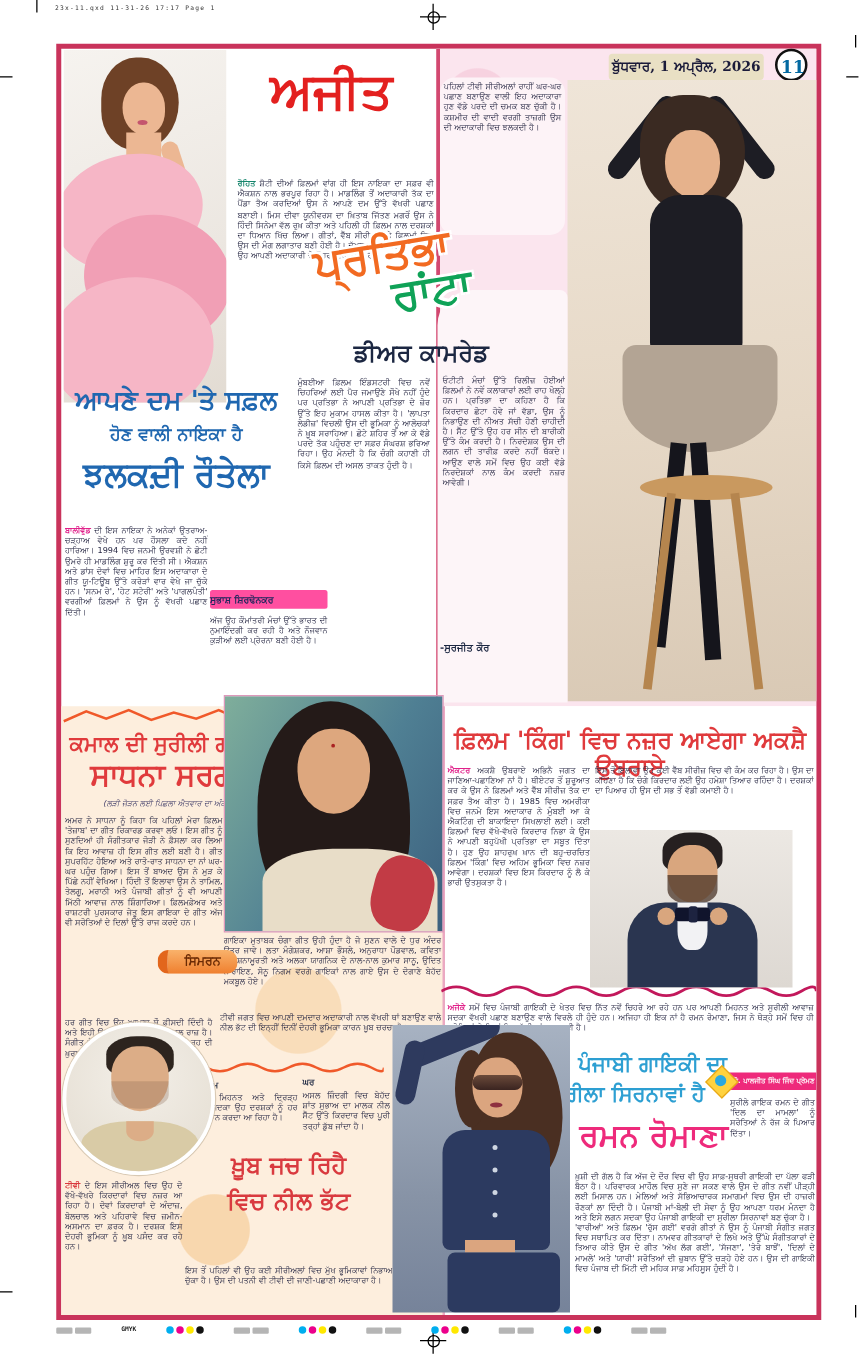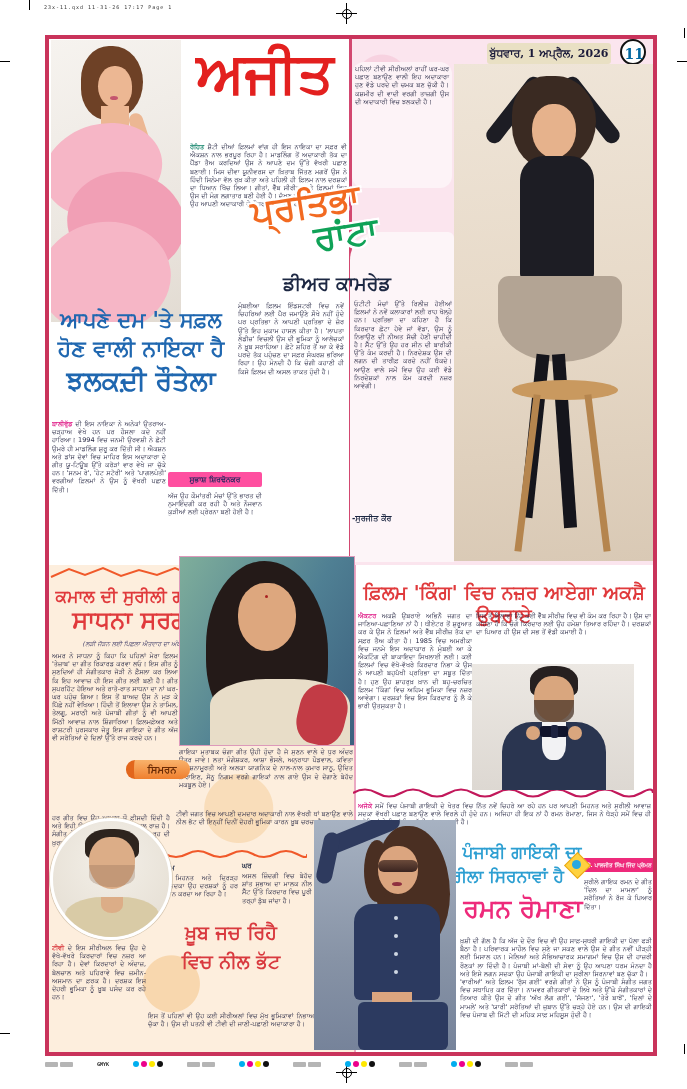--- a/index.html
+++ b/index.html
@@ -79,40 +79,40 @@
     <div style="left:30px;top:6px;width:62px;height:74px;background:#6e4126;border-radius:48% 52% 55% 45%;"></div>
     <div style="left:47px;top:26px;width:34px;height:42px;background:#ecb793;border-radius:50% 50% 46% 54%;"></div>
     <div style="left:59px;top:56px;width:8px;height:4px;background:#c4556e;border-radius:50%;"></div>
     <div style="left:50px;top:66px;width:28px;height:22px;background:#ecb793;"></div>
     <div style="left:86px;top:72px;width:14px;height:66px;background:#ecb793;border-radius:8px;transform:rotate(-18deg);"></div>
     <div style="left:-8px;top:84px;width:120px;height:92px;background:#f6b6c6;border-radius:50%;transform:rotate(-15deg);"></div>
     <div style="left:16px;top:132px;width:118px;height:102px;background:#f19fb5;border-radius:50%;transform:rotate(10deg);"></div>
     <div style="left:-12px;top:182px;width:132px;height:112px;background:#f6b6c6;border-radius:50%;transform:rotate(-8deg);"></div>
   </div>
 
-  <div class="abs" style="left:181px;top:38px;width:168px;height:70px;font-weight:800;font-size:56px;line-height:70px;
+  <div class="abs" style="left:181px;top:38px;width:168px;height:70px;font-weight:800;font-size:40px;line-height:70px;
               color:#e3201f;text-align:center;">ਅਜੀਤ</div>
 
   <div class="txt" style="left:190px;top:143px;width:157px;height:156px;">
     <span class="lead-t">ਰੋਹਿਤ</span>
     <span>ਸ਼ੈਟੀ ਦੀਆਂ ਫ਼ਿਲਮਾਂ ਵਾਂਗ ਹੀ ਇਸ ਨਾਇਕਾ ਦਾ ਸਫ਼ਰ ਵੀ ਐਕਸ਼ਨ ਨਾਲ ਭਰਪੂਰ ਰਿਹਾ ਹੈ। ਮਾਡਲਿੰਗ ਤੋਂ ਅਦਾਕਾਰੀ ਤੱਕ ਦਾ ਪੈਂਡਾ ਤੈਅ ਕਰਦਿਆਂ ਉਸ ਨੇ ਆਪਣੇ ਦਮ ਉੱਤੇ ਵੱਖਰੀ ਪਛਾਣ ਬਣਾਈ। ਮਿਸ ਦੀਵਾ ਯੂਨੀਵਰਸ ਦਾ ਖ਼ਿਤਾਬ ਜਿੱਤਣ ਮਗਰੋਂ ਉਸ ਨੇ ਹਿੰਦੀ ਸਿਨੇਮਾ ਵੱਲ ਰੁਖ਼ ਕੀਤਾ ਅਤੇ ਪਹਿਲੀ ਹੀ ਫ਼ਿਲਮ ਨਾਲ ਦਰਸ਼ਕਾਂ ਦਾ ਧਿਆਨ ਖਿੱਚ ਲਿਆ। ਗੀਤਾਂ, ਵੈੱਬ ਸੀਰੀਜ਼ ਅਤੇ ਫ਼ਿਲਮਾਂ ਵਿਚ ਉਸ ਦੀ ਮੰਗ ਲਗਾਤਾਰ ਬਣੀ ਹੋਈ ਹੈ। ਦੱਖਣ ਦੀਆਂ ਫ਼ਿਲਮਾਂ ਵਿਚ ਵੀ ਉਹ ਆਪਣੀ ਅਦਾਕਾਰੀ ਦੇ ਜੌਹਰ ਵਿਖਾ ਚੁੱਕੀ ਹੈ।</span>
   </div>
 
   <div class="abs" style="left:46px;top:307px;width:190px;text-align:center;color:#1f67b0;font-weight:bold;">
     <div style="font-size:21px;line-height:27px;">ਆਪਣੇ ਦਮ 'ਤੇ ਸਫ਼ਲ</div>
-    <div style="font-size:22px;line-height:29px;">ਹੋਣ ਵਾਲੀ ਨਾਇਕਾ ਹੈ</div>
+    <div style="font-size:14px;line-height:29px;">ਹੋਣ ਵਾਲੀ ਨਾਇਕਾ ਹੈ</div>
     <div style="font-size:27px;line-height:36px;">ਝਲਕਦ਼ੀ ਰੌਤੇਲਾ</div>
   </div>
 
   <div class="txt" style="left:52px;top:420px;width:114px;height:136px;">
     <span class="lead-m">ਬਾਲੀਵੁੱਡ</span>
     <span>ਦੀ ਇਸ ਨਾਇਕਾ ਨੇ ਅਨੇਕਾਂ ਉਤਰਾਅ-ਚੜ੍ਹਾਅ ਵੇਖੇ ਹਨ ਪਰ ਹੌਸਲਾ ਕਦੇ ਨਹੀਂ ਹਾਰਿਆ। 1994 ਵਿਚ ਜਨਮੀ ਉਰਵਸ਼ੀ ਨੇ ਛੋਟੀ ਉਮਰੇ ਹੀ ਮਾਡਲਿੰਗ ਸ਼ੁਰੂ ਕਰ ਦਿੱਤੀ ਸੀ। ਐਕਸ਼ਨ ਅਤੇ ਡਾਂਸ ਦੋਵਾਂ ਵਿਚ ਮਾਹਿਰ ਇਸ ਅਦਾਕਾਰਾ ਦੇ ਗੀਤ ਯੂ-ਟਿਊਬ ਉੱਤੇ ਕਰੋੜਾਂ ਵਾਰ ਵੇਖੇ ਜਾ ਚੁੱਕੇ ਹਨ। 'ਸਨਮ ਰੇ', 'ਹੇਟ ਸਟੋਰੀ' ਅਤੇ 'ਪਾਗਲਪੰਤੀ' ਵਰਗੀਆਂ ਫ਼ਿਲਮਾਂ ਨੇ ਉਸ ਨੂੰ ਵੱਖਰੀ ਪਛਾਣ ਦਿੱਤੀ।</span>
   </div>
   <div class="abs" style="left:168px;top:472px;width:94px;height:15px;background:#ff4fa0;font:bold 7.5px/15px 'DejaVu Sans','Liberation Sans',sans-serif;
-              color:#20265c;text-align:center;border-radius:2px;">ਸੁਭਾਸ਼ ਸ਼ਿਰਢੋਨਕਰ</div>
+              color:#20265c;text-align:left;border-radius:2px;">ਸੁਭਾਸ਼ ਸ਼ਿਰਢੋਨਕਰ</div>
   <div class="txt" style="left:168px;top:492px;width:94px;height:66px;">ਅੱਜ ਉਹ ਕੌਮਾਂਤਰੀ ਮੰਚਾਂ ਉੱਤੇ ਭਾਰਤ ਦੀ ਨੁਮਾਇੰਦਗੀ ਕਰ ਰਹੀ ਹੈ ਅਤੇ ਨੌਜਵਾਨ ਕੁੜੀਆਂ ਲਈ ਪ੍ਰੇਰਨਾ ਬਣੀ ਹੋਈ ਹੈ।</div>
 
   <div class="txt" style="left:352px;top:62px;width:100px;height:126px;background:#fdf3f7;border-radius:12px;padding:3px;box-sizing:border-box;">ਪਹਿਲਾਂ ਟੀਵੀ ਸੀਰੀਅਲਾਂ ਰਾਹੀਂ ਘਰ-ਘਰ ਪਛਾਣ ਬਣਾਉਣ ਵਾਲੀ ਇਹ ਅਦਾਕਾਰਾ ਹੁਣ ਵੱਡੇ ਪਰਦੇ ਦੀ ਚਮਕ ਬਣ ਚੁੱਕੀ ਹੈ। ਕਸ਼ਮੀਰ ਦੀ ਵਾਦੀ ਵਰਗੀ ਤਾਜ਼ਗੀ ਉਸ ਦੀ ਅਦਾਕਾਰੀ ਵਿਚ ਝਲਕਦੀ ਹੈ।</div>
 
   <div class="abs" style="left:256px;top:180px;width:170px;height:112px;transform:rotate(-9deg);font-weight:800;">
     <div style="font-size:35px;color:#f26a21;text-shadow:2px 2px 0 #fff,-2px -2px 0 #fff,2px -2px 0 #fff,-2px 2px 0 #fff;">ਪ੍ਰਤਿਭਾ</div>
     <div style="font-size:35px;color:#0fa257;margin:-6px 0 0 58px;text-shadow:2px 2px 0 #fff,-2px -2px 0 #fff,2px -2px 0 #fff,-2px 2px 0 #fff;">ਰਾਂਟਾ</div>
   </div>
   <div class="abs" style="left:258px;top:272px;width:158px;font-weight:bold;font-size:19px;color:#1c2742;text-align:center;">ਡੀਅਰ ਕਾਮਰੇਡ</div>
 

